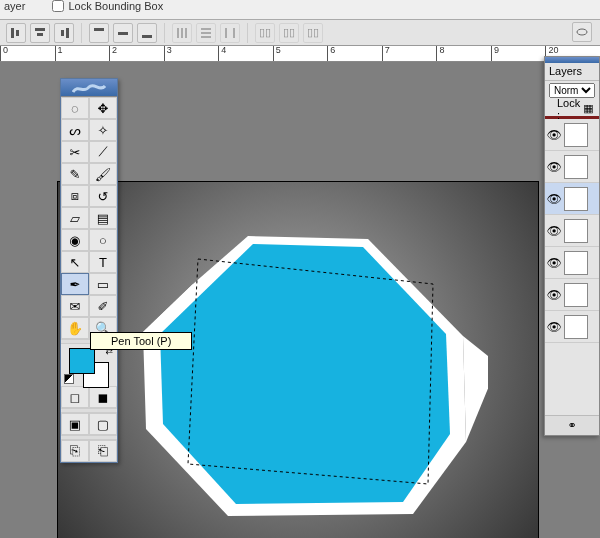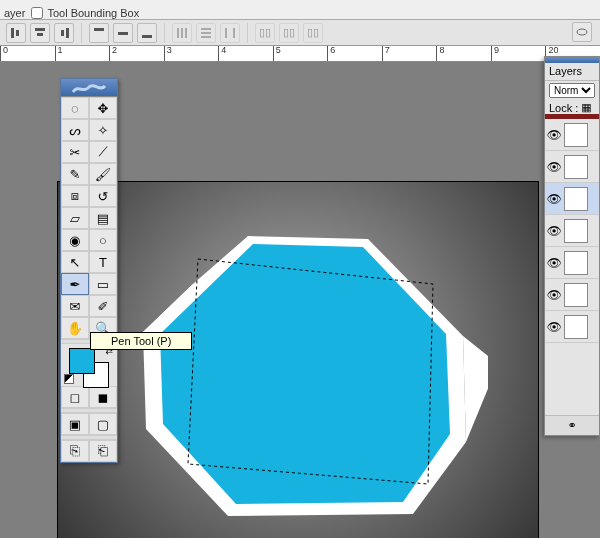--- a/index.html
+++ b/index.html
@@ -1,19 +1,19 @@
 <!DOCTYPE html>
 <html><head>
 <meta charset="utf-8">
 <style>
 * { margin: 0; padding: 0; box-sizing: border-box; font-family: Tahoma, Arial, sans-serif; font-size: 11px; }
 body { width: 600px; height: 538px; background: #7f7f7f; position: relative; overflow: hidden; }
 
 
-.topbar { position: absolute; top: 0; left: 0; right: 0; height: 20px; background: #efefef; border-bottom: 1px solid #aaa; display: flex; align-items: flex-end; padding: 0 4px; gap: 6px; color: #333; }
+.topbar { position: absolute; top: 0; left: 0; right: 0; height: 20px; background: #efefef; border-bottom: 1px solid #aaa; display: flex; align-items: flex-start; padding: 0 4px; gap: 27px; color: #333; }
 .topbar .menu-item { cursor: pointer; }
 .checkbox-label { display: flex; align-items: center; gap: 4px; }
 .checkbox-label input { width: 12px; height: 12px; }
 
 
 .optionsbar { position: absolute; top: 20px; left: 0; right: 0; height: 26px; background: #e4e4e4; border-bottom: 1px solid #999; display: flex; align-items: center; padding: 0 6px; gap: 4px; }
 .optionsbar .sep { width: 1px; height: 20px; background: #ccc; margin: 0 3px; }
 .icon-btn { width: 20px; height: 20px; background: #e8e8e8; border: 1px solid #bbb; border-radius: 2px; display: flex; align-items: center; justify-content: center; cursor: pointer; }
 .icon-btn svg { width: 14px; height: 14px; }
 .icon-btn.disabled { opacity: 0.4; }
@@ -47,35 +47,35 @@
 .bg-color { position: absolute; left: 22px; top: 18px; width: 26px; height: 26px; background: #fff; border: 1px solid #000; }
 .mini-swap { position: absolute; right: 4px; top: 2px; font-size: 9px; }
 .mini-default { position: absolute; left: 3px; bottom: 2px; width: 10px; height: 10px; border: 1px solid #666; background: linear-gradient(135deg, #000 50%, #fff 50%); }
 
 
 .layers-panel { position: absolute; right: 0; top: 56px; width: 56px; height: 380px; background: #e4e4e4; border: 1px solid #888; box-shadow: -2px 2px 4px rgba(0,0,0,0.3); overflow: hidden; }
 .layers-titlebar { height: 6px; background: linear-gradient(#6a8ec8, #3a6aa8); }
 .layers-tab { height: 18px; background: #e4e4e4; border-bottom: 1px solid #bbb; padding: 2px 4px; font-weight: normal; }
 .layers-blend { height: 20px; padding: 2px 4px; }
 .layers-blend select { width: 46px; font-size: 10px; }
-.layers-lock { height: 18px; padding: 2px 4px; font-size: 10px; border-bottom: 5px solid #7f1d1d; display:flex; align-items:center; gap:3px; }
+.layers-lock { height: 18px; padding: 2px 12px; font-size: 10px; border-bottom: 3px solid #7f1d1d; display:flex; align-items:center; gap:3px; }
 .layer-row { height: 32px; border-bottom: 1px solid #ccc; display: flex; align-items: center; padding: 2px; gap: 3px; }
 .layer-row.selected { background: #c8d8f0; }
 .eye { width: 14px; height: 14px; display: flex; align-items: center; justify-content: center; font-size: 12px; }
 .thumb { width: 24px; height: 24px; border: 1px solid #888; background: #fff; }
 .layers-bottom { position: absolute; bottom: 0; left: 0; right: 0; height: 20px; background: #ddd; border-top: 1px solid #bbb; display:flex; align-items:center; justify-content:center; }
 </style>
 </head>
 <body>
 
 <div class="topbar">
   <span class="menu-item">ayer</span>
   <label class="checkbox-label">
     <input type="checkbox" style="">
-    <span>Tool Bounding Box</span>
+    <span>Lock Bounding Box</span>
   </label>
 </div>
 
 <div class="optionsbar">
   <div class="icon-btn">
       <svg viewBox="0 0 14 14">
         <rect x="2" y="2" width="3" height="10" fill="#555"></rect>
         <rect x="7" y="4" width="3" height="6" fill="#555"></rect>
       </svg>
     </div>

